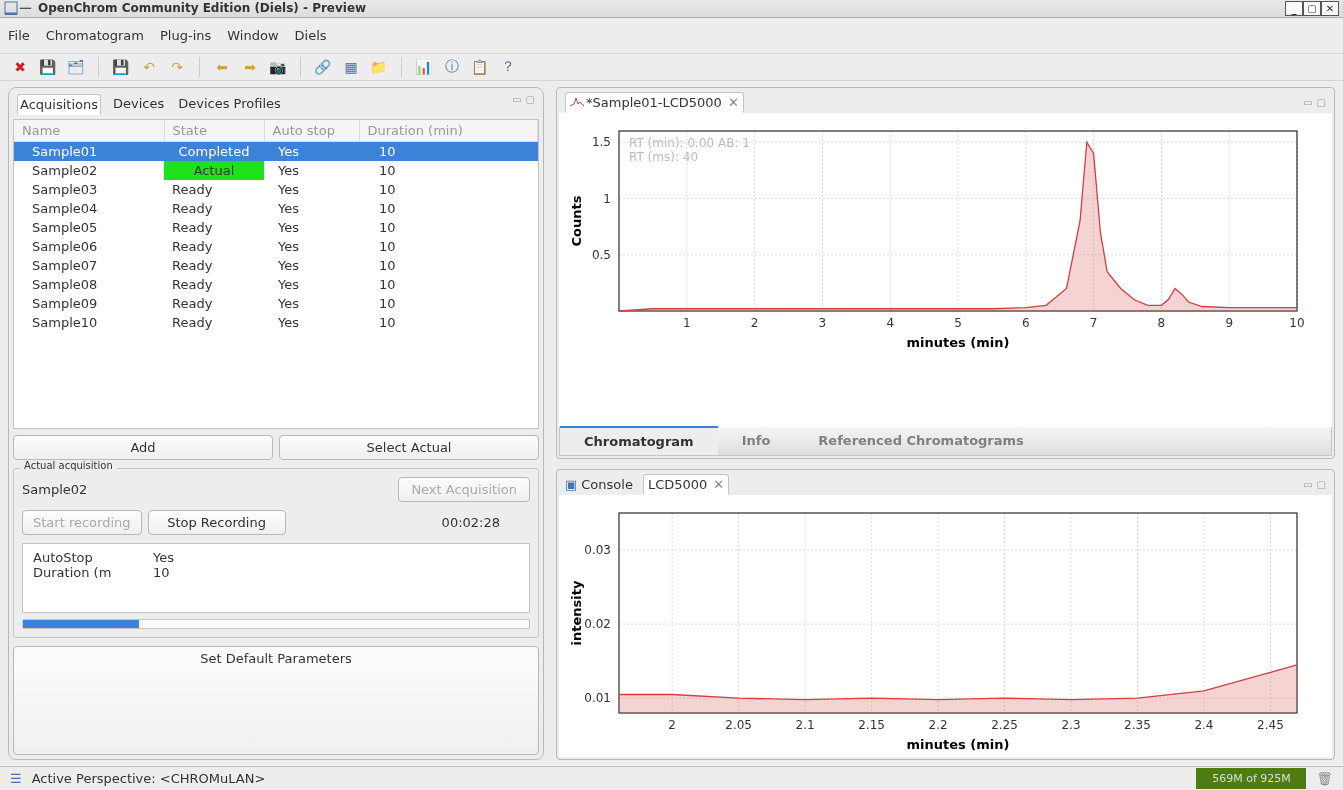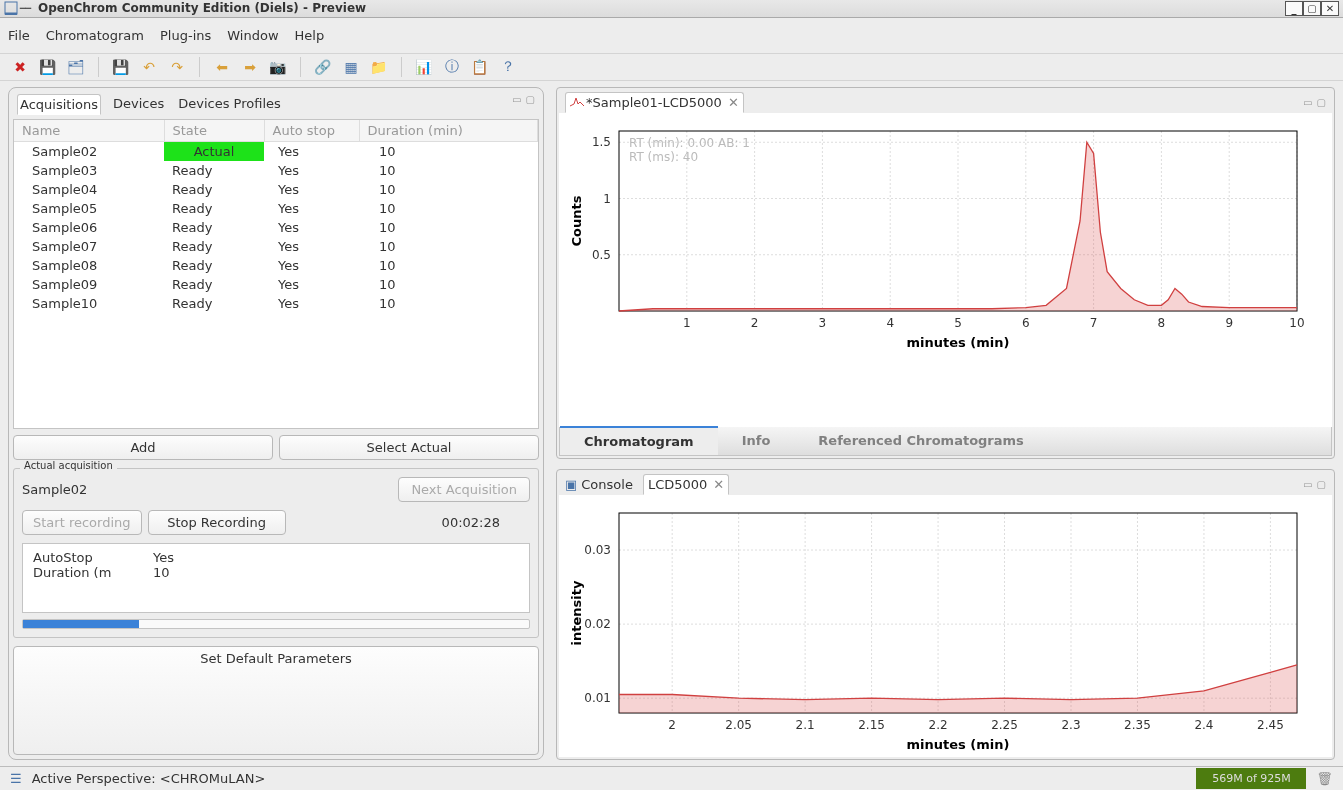--- a/index.html
+++ b/index.html
@@ -265,21 +265,21 @@
     <div>▢</div>
     <div>✕</div>
   </div>
 </div>
 
 <div class="menubar">
   <span>File</span>
   <span>Chromatogram</span>
   <span>Plug-ins</span>
   <span>Window</span>
-  <span>Help</span>
+  <span>Diels</span>
 </div>
 
 <div class="toolbar">
   <div class="tbtn" style="color:#cc2222;font-weight:bold;">✖</div>
   <div class="tbtn" style="color:#4a74a8;">💾</div>
   <div class="tbtn" style="color:#4a74a8;">🗂</div>
   <div class="sep"></div>
   <div class="tbtn" style="color:#4a74a8;">💾</div>
   <div class="tbtn" style="color:#d9a03a;">↶</div>
   <div class="tbtn" style="color:#d9a03a;">↷</div>
@@ -316,20 +316,26 @@
         <table class="acq">
           <thead>
             <tr>
               <th style="width:150px;">Name</th>
               <th style="width:100px;">State</th>
               <th style="width:95px;">Auto stop</th>
               <th>Duration (min)</th>
             </tr>
           </thead>
           <tbody id="acq-body">
+              <tr class="selected">
+                <td class="name">Sample01</td>
+                <td class="state-comp" style="text-align: center;">Completed</td>
+                <td style="padding-left: 14px;">Yes</td>
+                <td style="padding-left: 20px;">10</td>
+              </tr>
               <tr>
                 <td class="name">Sample02</td>
                 <td class="state-actual">Actual</td>
                 <td style="padding-left: 14px;">Yes</td>
                 <td style="padding-left: 20px;">10</td>
               </tr>
               <tr>
                 <td class="name">Sample03</td>
                 <td>Ready</td>
                 <td style="padding-left: 14px;">Yes</td>

